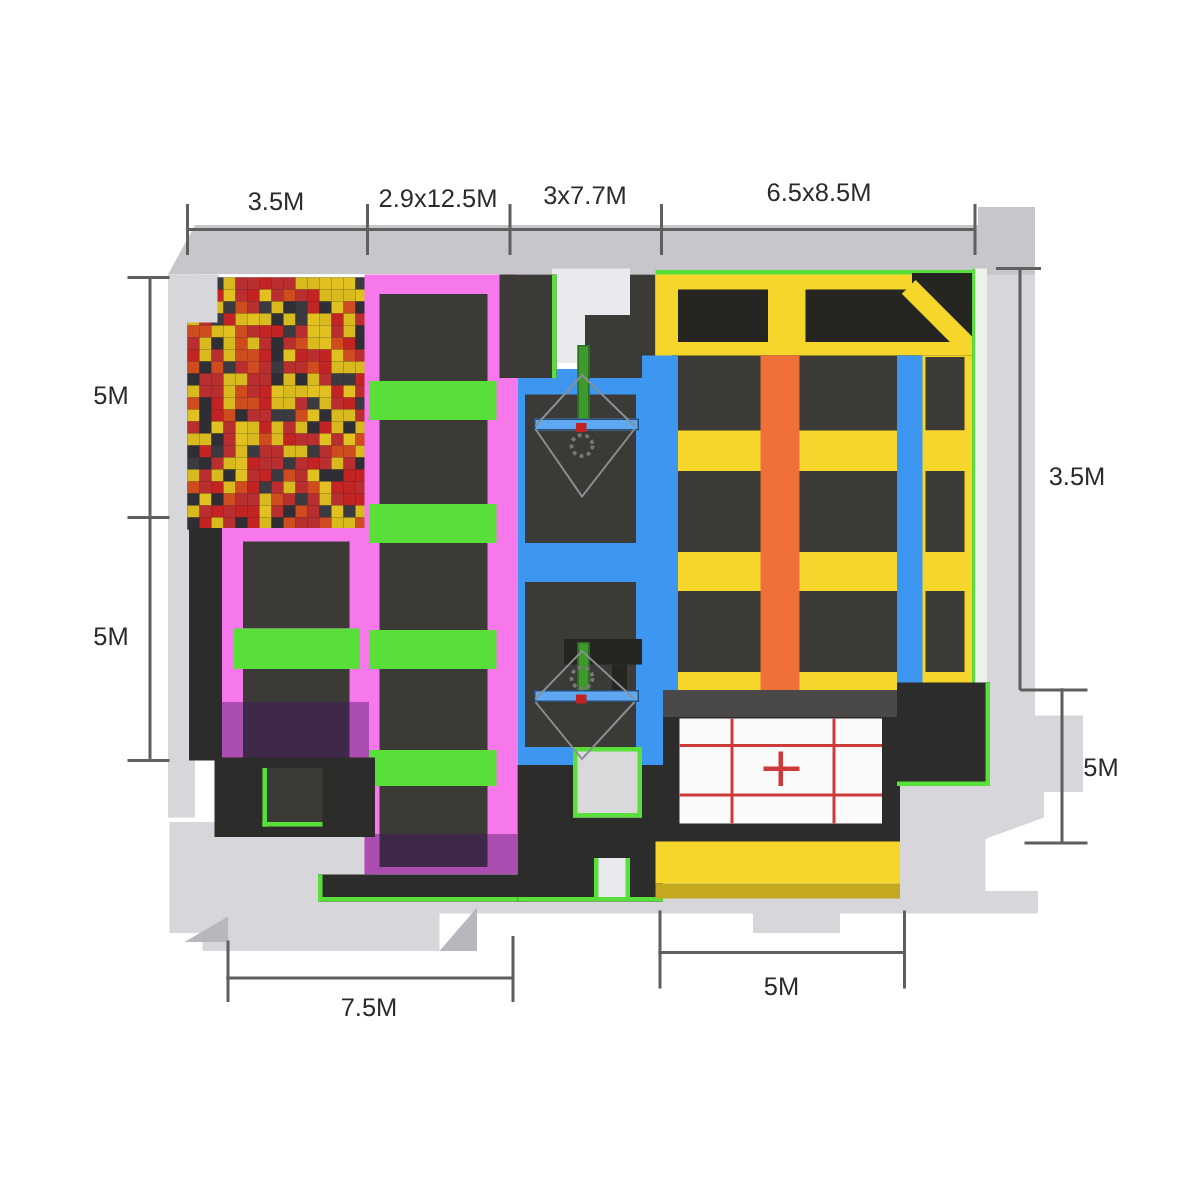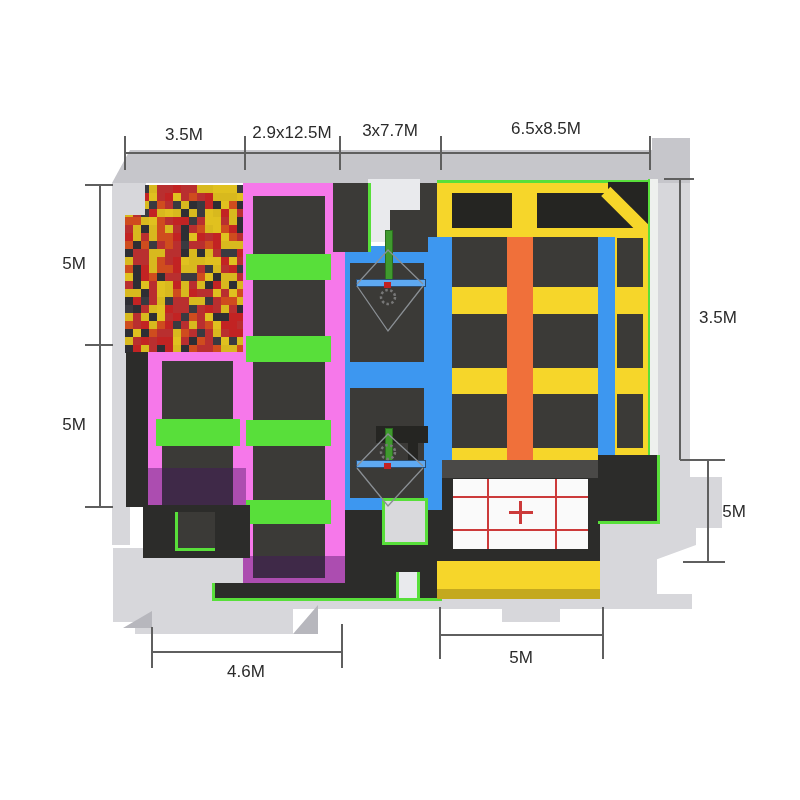--- a/index.html
+++ b/index.html
@@ -489,19 +489,19 @@
   <div class="abs dl" style="left:664px;top:178px;width:30px;height:1.5px;"></div>
   <div class="abs dim-label" style="left:690px;top:308px;width:56px;">3.5M</div>
   <div class="abs dl" style="left:707px;top:459px;width:1.5px;height:103px;"></div>
   <div class="abs dl" style="left:680px;top:459px;width:45px;height:1.5px;"></div>
   <div class="abs dl" style="left:683px;top:561px;width:42px;height:1.5px;"></div>
   <div class="abs dim-label" style="left:714px;top:502px;width:40px;">5M</div>
 
   <div class="abs dl" style="left:151px;top:651px;width:191px;height:1.5px;"></div>
   <div class="abs dl" style="left:151px;top:627px;width:1.5px;height:41px;"></div>
   <div class="abs dl" style="left:341px;top:624px;width:1.5px;height:44px;"></div>
-  <div class="abs dim-label" style="left:206px;top:662px;width:80px;">4.6M</div>
+  <div class="abs dim-label" style="left:206px;top:662px;width:80px;">7.5M</div>
   <div class="abs dl" style="left:439px;top:634px;width:164px;height:1.5px;"></div>
   <div class="abs dl" style="left:439px;top:607px;width:1.5px;height:52px;"></div>
   <div class="abs dl" style="left:602px;top:607px;width:1.5px;height:52px;"></div>
   <div class="abs dim-label" style="left:481px;top:648px;width:80px;">5M</div>
 
 </div>
 
 </body></html>

